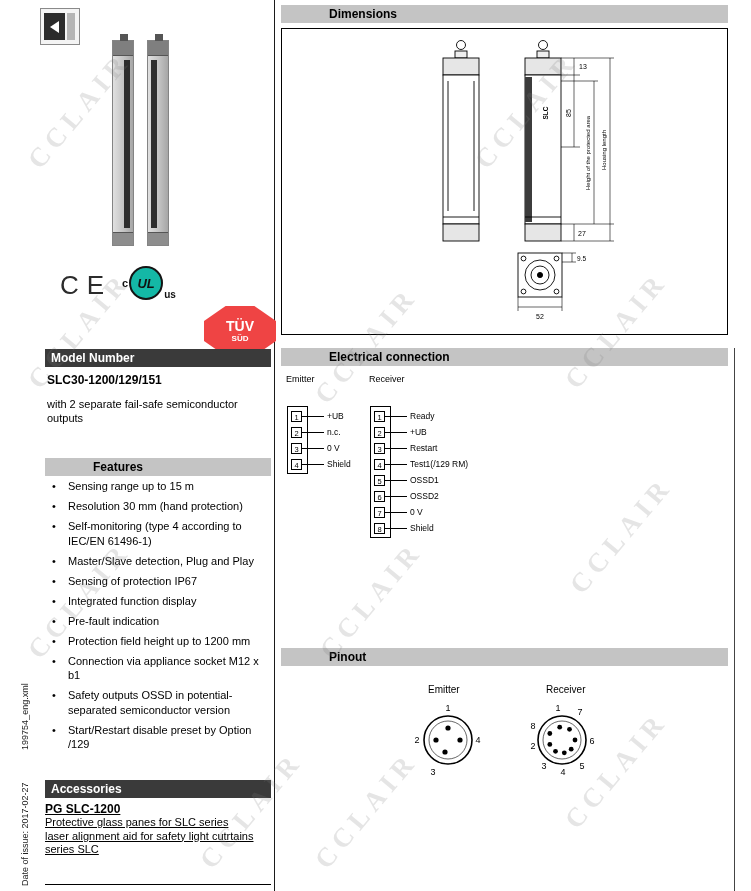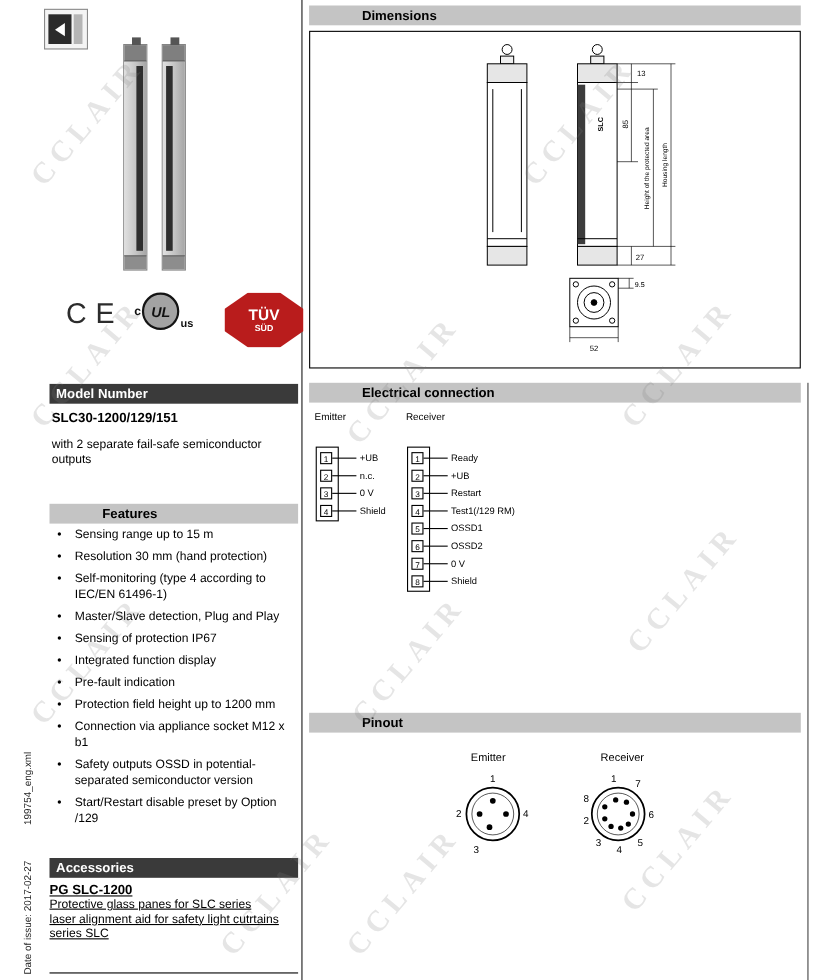--- a/index.html
+++ b/index.html
@@ -41,27 +41,27 @@
   .t-cap { height:15px; background:#7f7f7f; border-bottom:1px solid #555; }
   .t-body { flex:1; position:relative; background:linear-gradient(90deg,#e0e0e0 0%,#c3c3c3 55%,#a6a6a6 100%); }
   .t-window { position:absolute; top:4px; bottom:4px; width:6px; background:#2e2e2e; }
   .t-window.right { right:3px; } .t-window.left { left:3px; }
   .t-base { height:13px; background:#8d8d8d; border-top:1px solid #555; }
 
   
   .ce { position:absolute; left:60px; top:270px; font-size:26px; letter-spacing:8px; color:#2c2c2c; }
   .ul-wrap { position:absolute; left:122px; top:266px; display:flex; align-items:center; }
   .ul-c { font-size:11px; font-weight:bold; margin-right:1px; color:#111; }
-  .ul-circle { width:34px; height:34px; border:2.5px solid #141414; border-radius:50%; display:flex; align-items:center; justify-content:center; background:#a3a3a3; }
+  .ul-circle { width:34px; height:34px; border:2.5px solid #141414; border-radius:50%; display:flex; align-items:center; justify-content:center; background:#14b8a6; }
   .ul-text { font-size:13px; font-weight:bold; font-style:italic; color:#111; }
   .ul-us { font-size:10px; font-weight:bold; margin-left:1px; align-self:flex-end; color:#111; }
   .tuv { position:absolute; left:204px; top:266px; }
-  .tuv-oct { width:72px; height:50px; background:#b91c1c;
+  .tuv-oct { width:72px; height:50px; background:#ef4444;
     clip-path:polygon(30% 0,70% 0,100% 30%,100% 70%,70% 100%,30% 100%,0 70%,0 30%);
-    display:flex; flex-direction:column; align-items:center; justify-content:center; }
+    display:flex; flex-direction:column; align-items:center; justify-content:center;margin-top:40px; }
   .tuv-top { color:#fff; font-weight:bold; font-size:14px; line-height:15px; }
   .tuv-bottom { color:#fff; font-weight:bold; font-size:8px; line-height:9px; }
 
   
   .model-name { position:absolute; left:47px; top:373px; font-size:12px; font-weight:bold; }
   .model-desc { position:absolute; left:47px; top:397px; width:205px; font-size:11px; line-height:14px; }
 
   .features { position:absolute; left:45px; top:465px; width:226px;margin-top:14px; }
   .feat { display:flex; margin-bottom:5.5px; font-size:11px; line-height:14.5px; }
   .feat::before { content:"\2022"; width:16px; padding-left:7px; flex:none; }

